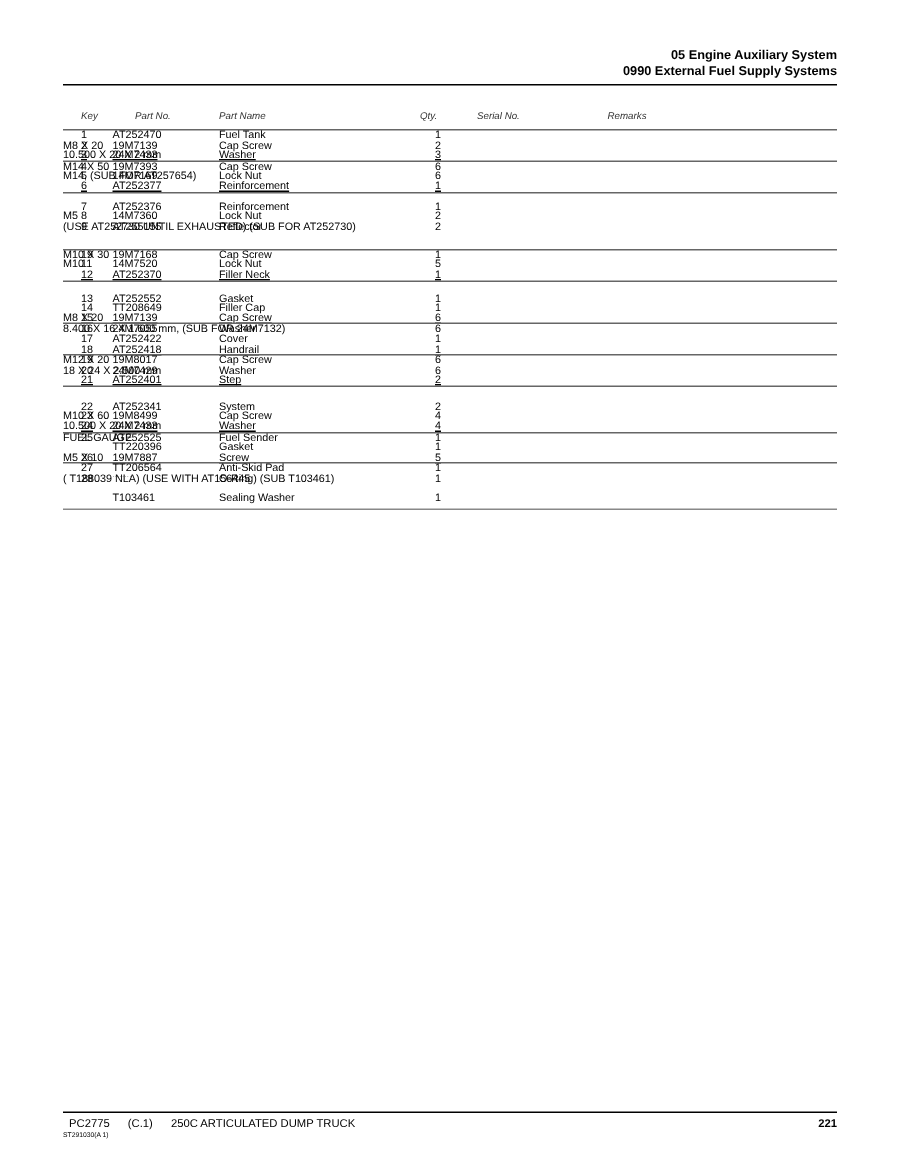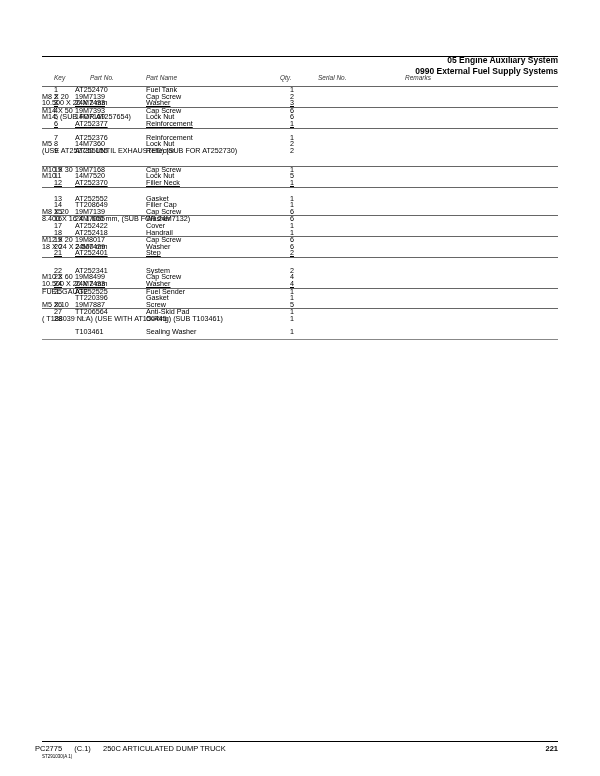--- a/index.html
+++ b/index.html
@@ -1,35 +1,35 @@
 <!DOCTYPE html>
 <html><head>
 <meta charset="utf-8">
 <style>
   html, body { margin:0; padding:0; background:#fff; }
   body { width:600px; height:776px; position:relative; overflow:hidden;
          font-family:"Liberation Sans", sans-serif; color:#000; }
   .hdr { position:absolute; right:42px; top:31px; text-align:right;
-         font-size:8.5px; font-weight:bold; line-height:11px;margin-top:24px; }
+         font-size:8.5px; font-weight:bold; line-height:11px; }
   .hdr-rule { position:absolute; left:42px; right:42px; top:56px; border-top:1.5px solid #000; }
   .colhead { position:absolute; top:74px; font-size:6.5px; font-style:italic; color:#333; }
   .table { position:absolute; left:42px; top:86px; width:516px; }
   .group { border-top:1.5px solid #666; position:relative; }
   .row { position:relative; height:6.6px; font-size:7.2px; line-height:6.6px; white-space:nowrap; }
   .row.tall { height:13px; }
   .c { position:absolute; top:0; }
   .key { left:12px; }
   .pn { left:33px; }
   .name { left:104px; }
   .qty { left:245px; width:10px; text-align:center; }
   .ul { text-decoration:underline; }
   .endrule { border-top:1.5px solid #888; }
   .dots { font-size:4px; position:absolute; left:33px; top:-2px; letter-spacing:0.5px; color:#555; }
   .foot-rule { position:absolute; left:42px; right:42px; top:741px; border-top:1.5px solid #000; }
-  .foot { position:absolute; left:35px; top:744px; font-size:7.5px; }
+  .foot { position:absolute; left:46px; top:744px; font-size:7.5px; }
   .foot .id { margin-right:10px; }
   .foot-sub { position:absolute; left:42px; top:754px; font-size:4.5px; }
   .page { position:absolute; right:42px; top:744px; font-size:7.5px; font-weight:bold; }
 </style>
 </head>
 <body>
 
 <div class="hdr">
   <div>05 Engine Auxiliary System</div>
   <div>0990 External Fuel Supply Systems</div>

